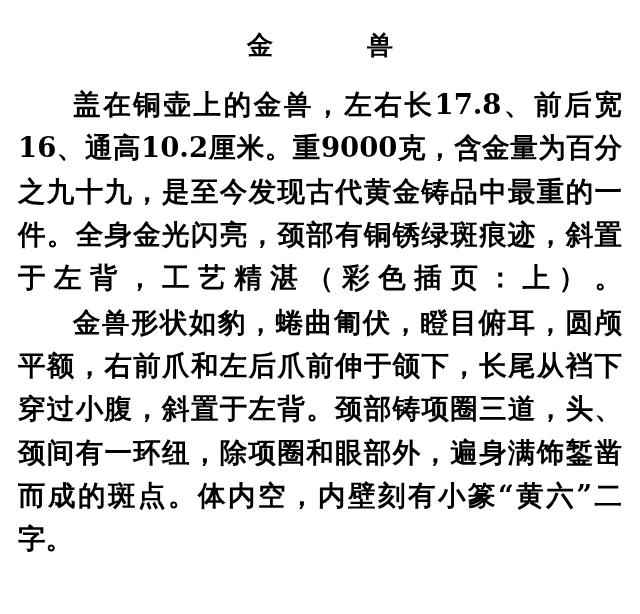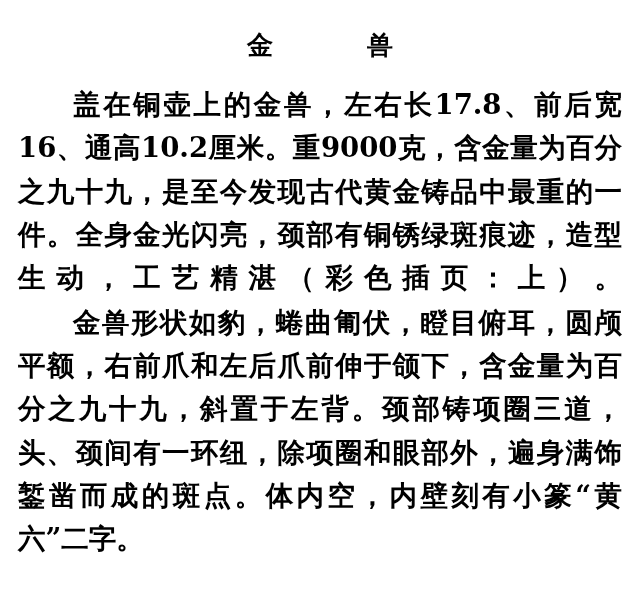--- a/index.html
+++ b/index.html
@@ -57,17 +57,17 @@
   }
 </style>
 </head>
 <body>
 
 <div class="page">
 
   <h1 class="title">金　兽</h1>
 
   <div class="body-text">
-    <p>盖在铜壶上的金兽，左右长17.8、前后宽16、通高10.2厘米。重9000克，含金量为百分之九十九，是至今发现古代黄金铸品中最重的一件。全身金光闪亮，颈部有铜锈绿斑痕迹，造型生动，工艺精湛（彩色插页：上）。</p>
-    <p class="last-line-left">金兽形状如豹，蜷曲匍伏，瞪目俯耳，圆颅平额，右前爪和左后爪前伸于颌下，含金量为百分之九十九，斜置于左背。颈部铸项圈三道，头、颈间有一环纽，除项圈和眼部外，遍身满饰錾凿而成的斑点。体内空，内壁刻有小篆“黄六”二字。</p>
+    <p>盖在铜壶上的金兽，左右长17.8、前后宽16、通高10.2厘米。重9000克，含金量为百分之九十九，是至今发现古代黄金铸品中最重的一件。全身金光闪亮，颈部有铜锈绿斑痕迹，斜置于左背，工艺精湛（彩色插页：上）。</p>
+    <p class="last-line-left">金兽形状如豹，蜷曲匍伏，瞪目俯耳，圆颅平额，右前爪和左后爪前伸于颌下，长尾从裆下穿过小腹，斜置于左背。颈部铸项圈三道，头、颈间有一环纽，除项圈和眼部外，遍身满饰錾凿而成的斑点。体内空，内壁刻有小篆“黄六”二字。</p>
   </div>
 
 </div>
 
 </body></html>

